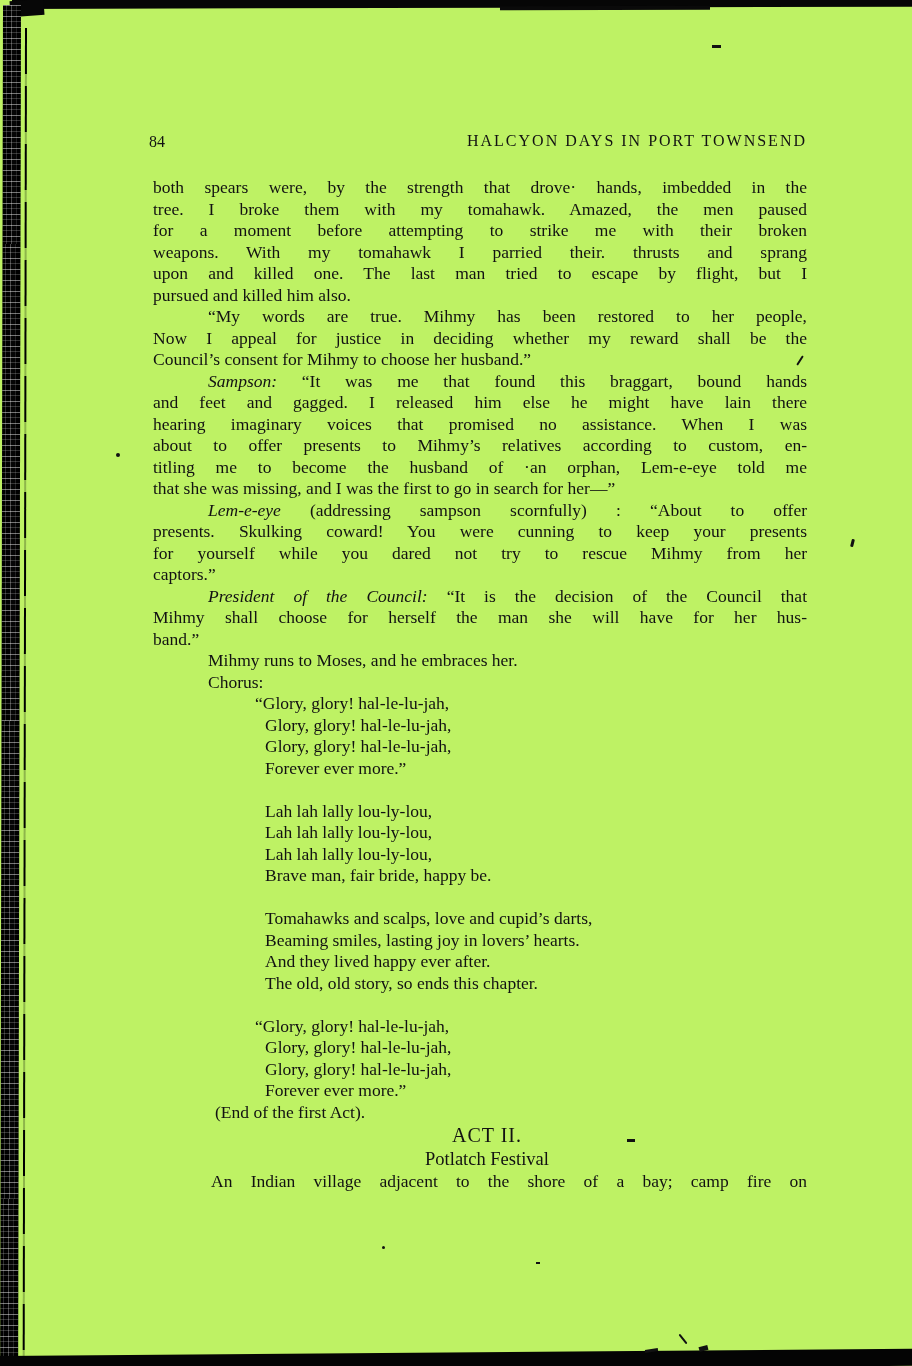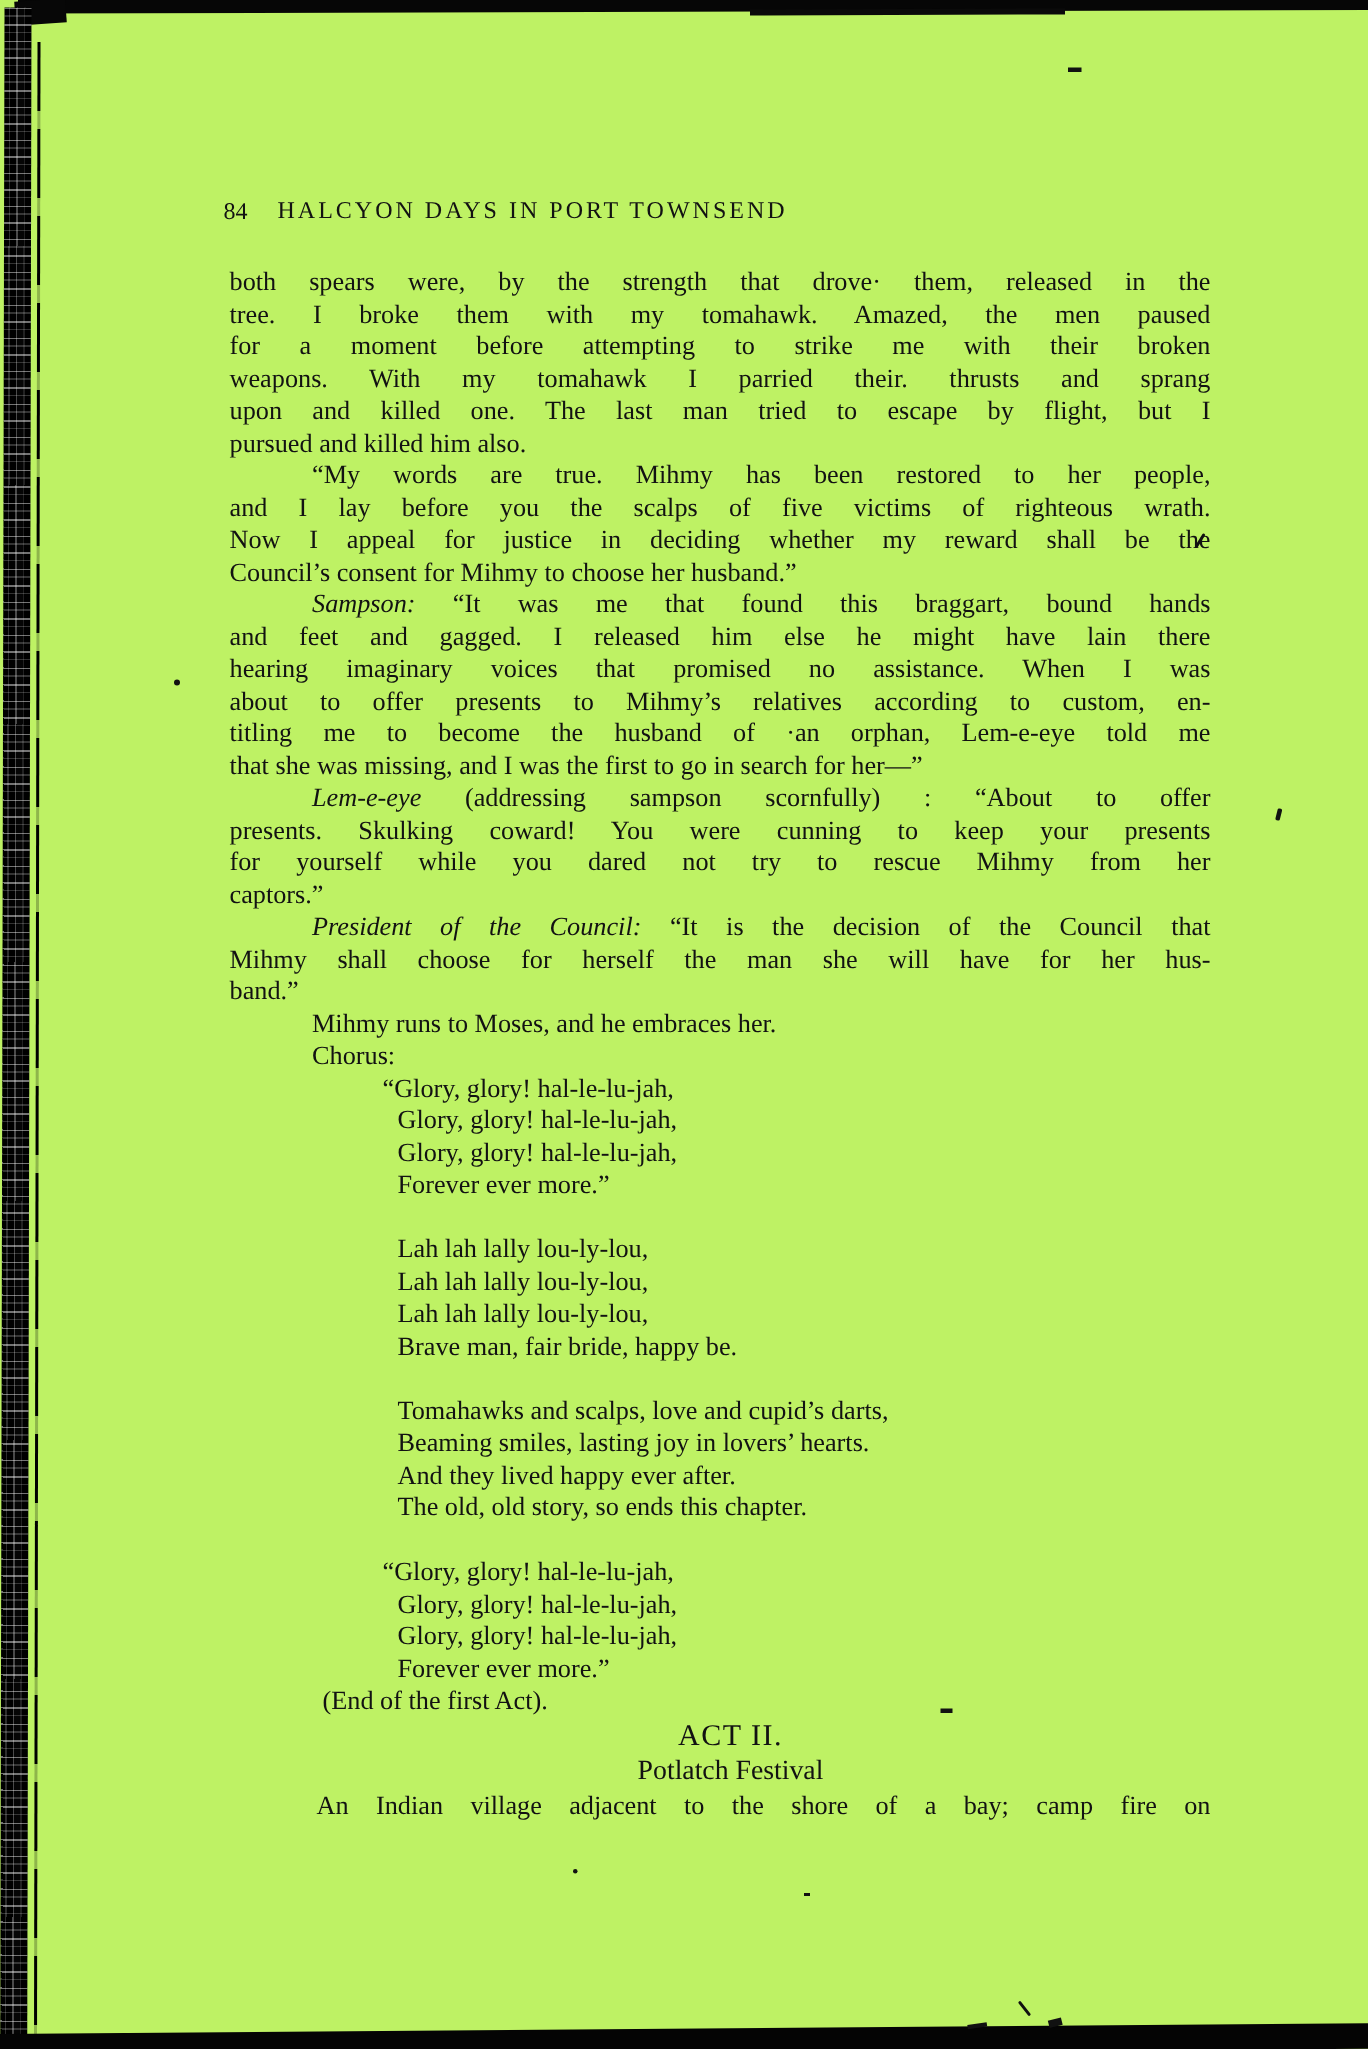--- a/index.html
+++ b/index.html
@@ -61,21 +61,21 @@
 
   
   .header-row {
     position: absolute; left: 153px; top: 132px; width: 654px; height: 20px;
   }
   .page-number {
     position: absolute; left: -4px; top: 1px;
     font-size: 16px;
   }
   .running-title {
-    position: absolute; left: 0; right: 0; top: 0; text-align: left;
+    position: absolute; left: 0; right: 0; top: 0; text-align: right;
     font-size: 16px; letter-spacing: 2px; white-space: nowrap; margin-left: 32px;
   }
 
   
   .body-text {
     position: absolute; left: 153px; top: 177px; width: 654px;
     font-size: 17.5px; line-height: 21.5px;
   }
   .line { text-align: justify; text-align-last: justify; }
   .line.left { text-align: left; text-align-last: left; }
@@ -123,31 +123,30 @@
   <div class="mark m-tick-3"></div>
 
   <div class="header-row">
     <span class="page-number">84</span>
     <span class="running-title">HALCYON DAYS IN PORT TOWNSEND</span>
   </div>
 
   <div class="body-text">
 
     <div>
-      <div class="line">both spears were, by the strength that drove· them, released in the</div>
+      <div class="line">both spears were, by the strength that drove· hands, imbedded in the</div>
       <div class="line">tree. I broke them with my tomahawk. Amazed, the men paused</div>
       <div class="line">for a moment before attempting to strike me with their broken</div>
       <div class="line">weapons. With my tomahawk I parried their. thrusts and sprang</div>
       <div class="line">upon and killed one. The last man tried to escape by flight, but I</div>
       <div class="line left">pursued and killed him also.</div>
     </div>
 
     <div>
       <div class="line ind">“My words are true. Mihmy has been restored to her people,</div>
-      <div class="line">and I lay before you the scalps of five victims of righteous wrath.</div>
       <div class="line">Now I appeal for justice in deciding whether my reward shall be the</div>
       <div class="line left">Council’s consent for Mihmy to choose her husband.”</div>
     </div>
 
     <div>
       <div class="line ind"><span class="lead">Sampson:</span>
         <span>“It was me that found this braggart, bound hands</span></div>
       <div class="line">and feet and gagged. I released him else he might have lain there</div>
       <div class="line">hearing imaginary voices that promised no assistance. When I was</div>
       <div class="line">about to offer presents to Mihmy’s relatives according to custom, en-</div>

